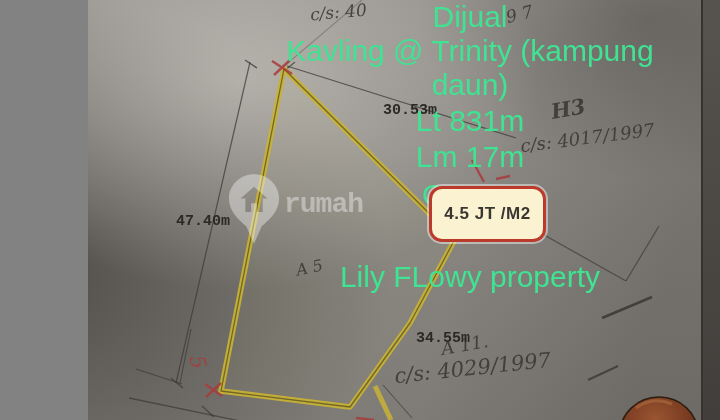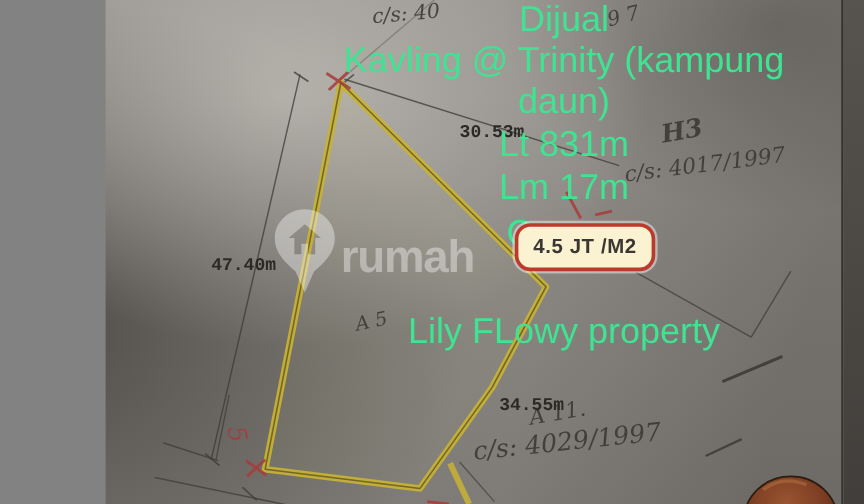--- a/index.html
+++ b/index.html
@@ -16,27 +16,27 @@
          radial-gradient(ellipse 320px 220px at 560px 20px, rgba(40,38,34,.30), rgba(40,38,34,0) 72%),
          linear-gradient(105deg, rgba(30,28,25,0) 60%, rgba(30,28,25,.18) 90%),
          linear-gradient(to bottom, rgba(255,255,255,.05), rgba(0,0,0,.10));
        border-right:2px solid #35322f;box-sizing:border-box;}
   svg.lines{position:absolute;left:0;top:0;width:720px;height:420px;z-index:3;pointer-events:none;}
   .hw{position:absolute;z-index:4;font-family:"DejaVu Serif",serif;font-style:italic;
       color:#3b3834;opacity:.88;white-space:nowrap;}
   .meas{position:absolute;z-index:4;font-family:Liberation Mono, monospace;font-weight:bold;
         font-size:15px;color:#2b2926;white-space:nowrap;}
   .watermark{position:absolute;left:228px;top:172px;z-index:5;display:flex;align-items:flex-start;}
-  .wm-text{font-family:Liberation Sans, sans-serif;font-weight:bold;font-size:38px;
-           color:rgba(255,255,255,.38);letter-spacing:-1px;line-height:42px;margin-left:4px;margin-top:22px;}
+  .wm-text{font-family:Liberation Mono, monospace;font-weight:bold;font-size:28px;
+           color:rgba(255,255,255,.38);letter-spacing:-1px;line-height:42px;margin-left:4px;margin-top:12px;}
   .green-layer{position:absolute;left:200px;top:0;width:540px;z-index:6;pointer-events:none;}
   .gline{position:absolute;left:0;width:100%;text-align:center;font-size:30px;line-height:34px;
          color:var(--green,#3FE392);white-space:nowrap;}
   .gline.op{width:auto;text-align:left;}
-  .badge{position:absolute;left:429px;top:186px;width:117px;height:40px;z-index:7;
+  .badge{position:absolute;left:429px;top:186px;width:117px;height:56px;z-index:7;
          background:var(--badge-bg,#FAF2D0);border:3px solid var(--badge-border,#BC3A2C);
          border-radius:13px;box-sizing:border-box;display:flex;align-items:center;justify-content:center;
          box-shadow:0 0 0 2px rgba(255,255,255,.45);}
   .badge span{font-size:17px;font-weight:bold;color:#3a3733;letter-spacing:.5px;white-space:nowrap;}
 </style>
 </head>
 <body>
 
 <div id="canvas">
 

